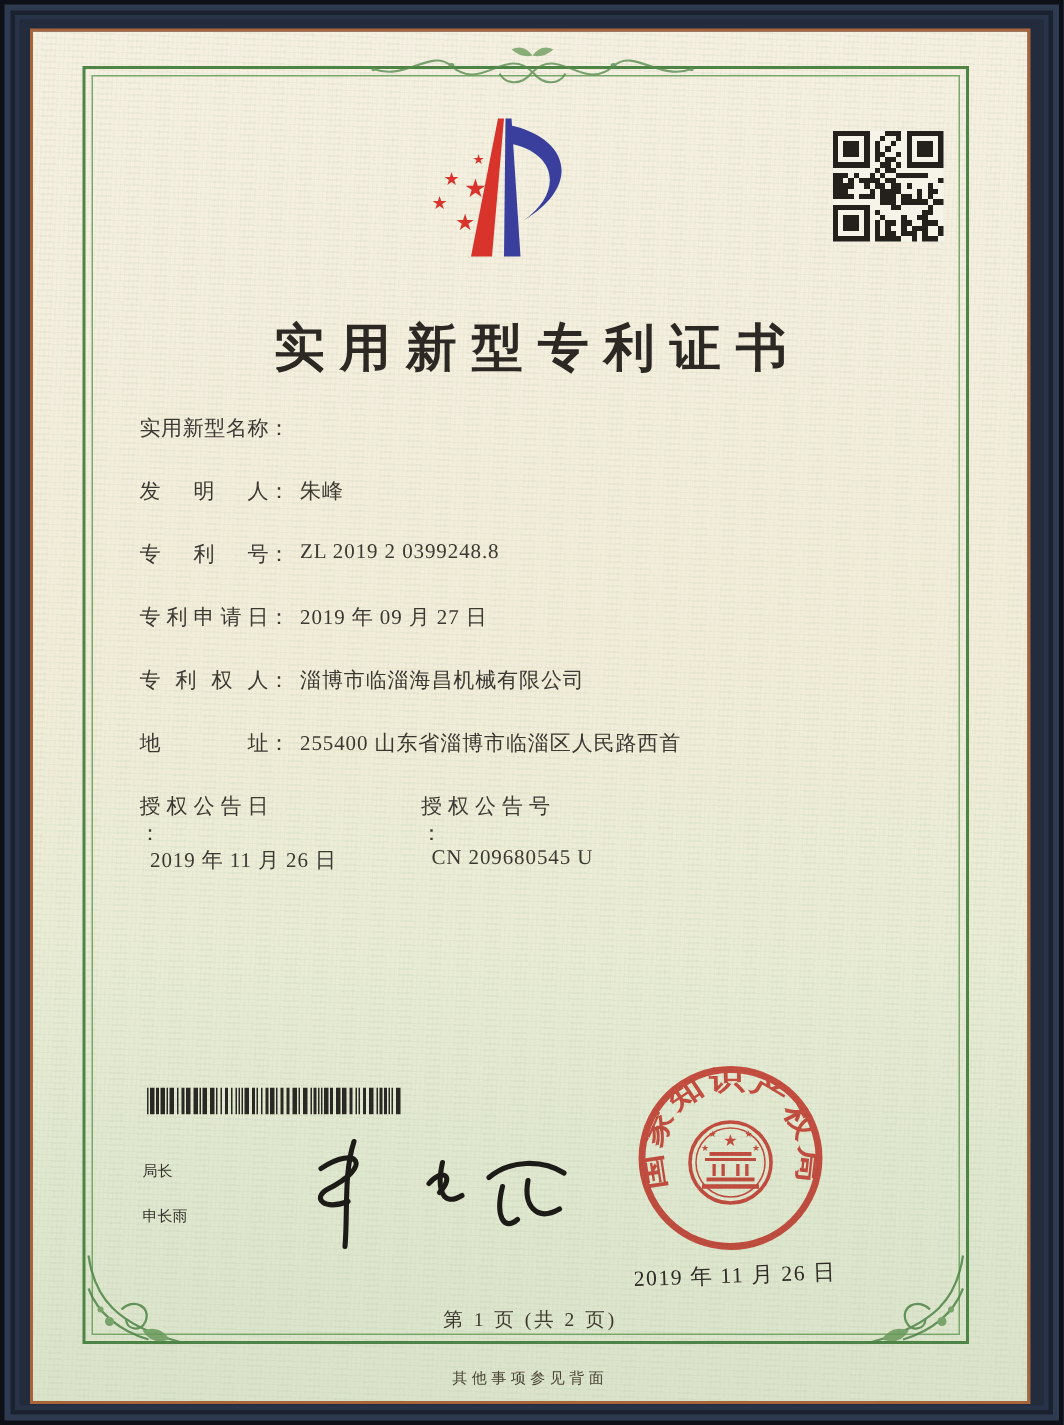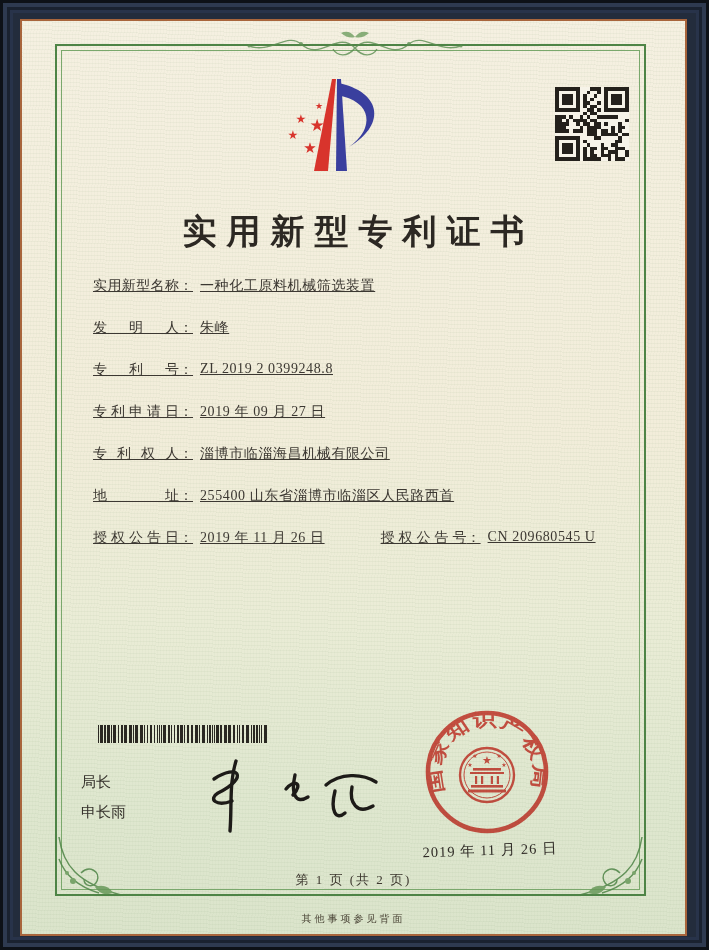--- a/index.html
+++ b/index.html
@@ -31,36 +31,36 @@
            letter-spacing:2px;}
   .logo{position:absolute;left:253px;top:50px;width:122px;height:108px;}
   .qr{position:absolute;left:533px;top:66px;width:74px;height:74px;}
   .title{position:absolute;left:0;top:172px;width:100%;text-align:center;
          font-size:34px;font-weight:bold;color:#2c2823;letter-spacing:10px;
          text-indent:10px;margin-top:16px;}
 
   
   .fields{position:absolute;left:71px;top:256px;width:540px;}
   .f-row{position:relative;height:42px;font-size:14px;color:#3c3832;
-         display:flex;align-items:flex-start;text-decoration:underline;}
+         display:flex;align-items:flex-start;}
   .f-label{display:inline-block;width:86px;text-align:justify;
            text-align-last:justify;flex:none;}
   .f-colon{flex:none;}
   .f-value{margin-left:7px;letter-spacing:0.6px;white-space:nowrap;}
-  .f-row.double .grp{display:flex;}
+  .f-row.double .grp{display:flex;flex-direction:column;}
   .f-row.double .grp2{margin-left:56px;}
 
   
   .paras{position:absolute;left:72px;top:534px;width:549px;font-size:13.5px;
          line-height:22.5px;color:#3f3a33;text-align:justify;}
   .paras p{margin:0;text-indent:2em;letter-spacing:0.4px;}
 
   
   .barcode{position:absolute;left:76px;top:704px;width:172px;height:18px;}
-  .director{position:absolute;left:59px;top:746px;font-size:15px;color:#35312b;
+  .director{position:absolute;left:73px;top:746px;font-size:10px;color:#35312b;
             line-height:30px;}
   .signature{position:absolute;left:172px;top:728px;width:195px;height:92px;}
   .seal{position:absolute;left:399px;top:685px;width:132px;height:132px;
         opacity:0.9;mix-blend-mode:multiply;z-index:5;}
   .seal-date{position:absolute;left:383px;top:820px;width:170px;text-align:center;
              font-size:14.5px;color:#2f2b26;letter-spacing:1px;z-index:6;
              transform:rotate(-2deg);}
   .page-info{position:absolute;left:0;top:850px;width:100%;text-align:center;
              font-size:13px;color:#3d382f;letter-spacing:2px;}
   .back-note{position:absolute;left:0;top:891px;width:100%;text-align:center;
@@ -284,21 +284,20 @@
         </g>
     </svg>
   </div>
 
   <div class="title">实用新型专利证书</div>
 
   <div class="fields">
     <div class="f-row">
       <span class="f-label">实用新型名称</span>
         <span class="f-colon">：</span>
-      <span class="f-value">一种化工原料机械筛选装置</span>
     </div>
     <div class="f-row">
       <span class="f-label">发明人</span>
         <span class="f-colon">：</span>
       <span class="f-value">朱峰</span>
     </div>
     <div class="f-row">
       <span class="f-label">专利号</span>
         <span class="f-colon">：</span>
       <span class="f-value">ZL 2019 2 0399248.8</span>

